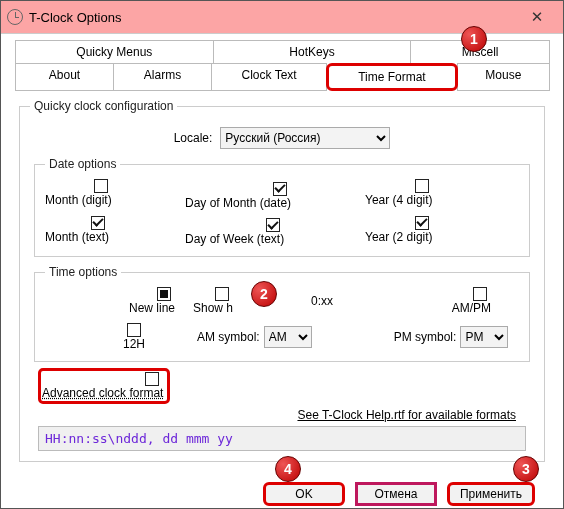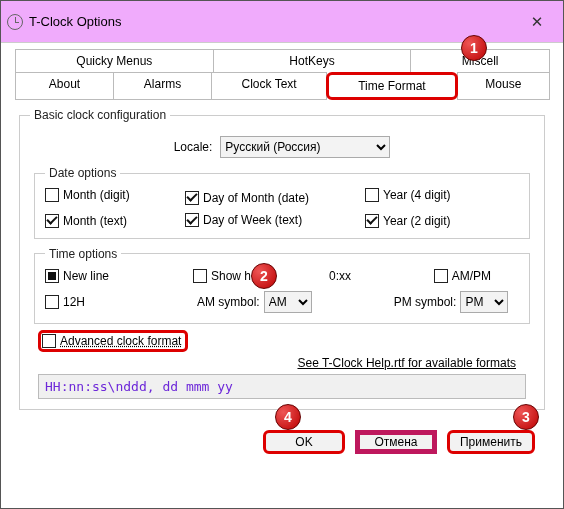--- a/index.html
+++ b/index.html
@@ -8,23 +8,23 @@
     font-family: "Segoe UI", Tahoma, sans-serif;
     font-size: 12px;
     background: #fff;
     width: 564px; height: 509px;
     position: relative;
     border: 1px solid #555;
   }
   
   .titlebar {
     display: flex; align-items: center;
-    height: 42px; padding: 12px 6px;
+    height: 33px; padding: 12px 6px;
     border-bottom: 1px solid #ccc;
-    background: #f0abfc;
+    background: #fca5a5;
   }
   .titlebar .clock-icon {
     width: 16px; height: 16px; border: 1.5px solid #666; border-radius: 50%;
     margin-right: 6px; position: relative;
   }
   .titlebar .clock-icon::before {
     content: ""; position: absolute; left: 7px; top: 2px; width: 1px; height: 6px; background: #666;
   }
   .titlebar .clock-icon::after {
     content: ""; position: absolute; left: 7px; top: 7px; width: 4px; height: 1px; background: #666;
@@ -81,20 +81,21 @@
   select {
     font-family: inherit; font-size: 12px; height: 22px;
     background: #f3f3f3; border: 1px solid #aaa;
   }
   .locale-select { width: 170px; }
 
   
   .chk {
     display: inline-flex; align-items: flex-end;
     min-width: 0;
+    flex-direction: column;
   }
   .chk .box {
     width: 14px; height: 14px; border: 1.5px solid #222; margin-right: 4px;
     display: inline-flex; align-items: center; justify-content: center;
     background: #fff; flex-shrink: 0;
   }
   .chk .box.checked::after {
     content: ""; width: 8px; height: 4px;
     border-left: 2px solid #111; border-bottom: 2px solid #111;
     transform: rotate(-45deg); margin-top: -3px;
@@ -138,21 +139,21 @@
     padding: 4px 6px; font-family: "Consolas", monospace; color: #6d28d9;
     font-size: 13px;
   }
 
   .button-row {
     display: flex; justify-content: flex-end; gap: 10px;
     margin: 20px 14px 4px 4px;
   }
   .btn {
     min-width: 82px; height: 24px; text-align: center;
-    border: 5px solid #be185d; background: #f2f2f2; font-size: 12px;
+    border: 3px solid #be185d; background: #f2f2f2; font-size: 12px;
     display:flex; align-items:center; justify-content:center;
     padding: 0 10px;
   }
   .btn.default {
     border: 2px solid #0066cc;
   }
 </style>
 </head>
 <body>
 
@@ -174,21 +175,21 @@
       <div class="tab" style="flex:0.85">About</div>
       <div class="tab" style="flex:0.85">Alarms</div>
       <div class="tab">Clock Text</div>
       <div class="tab hl-red active" style="flex:1.1">Time Format</div>
       <div class="tab" style="flex:0.8">Mouse</div>
     </div>
     <div class="badge" style="top:-14px; right:62px;">1</div>
   </div>
 
   <fieldset>
-    <legend>Basic clock configuration</legend>
+    <legend>Quicky clock configuration</legend>
 
     <div class="row locale-row">
       <label>Locale:</label>
       <select class="locale-select">
         <option>Русский (Россия)</option>
       </select>
     </div>
 
     <fieldset>
       <legend>Date options</legend>

